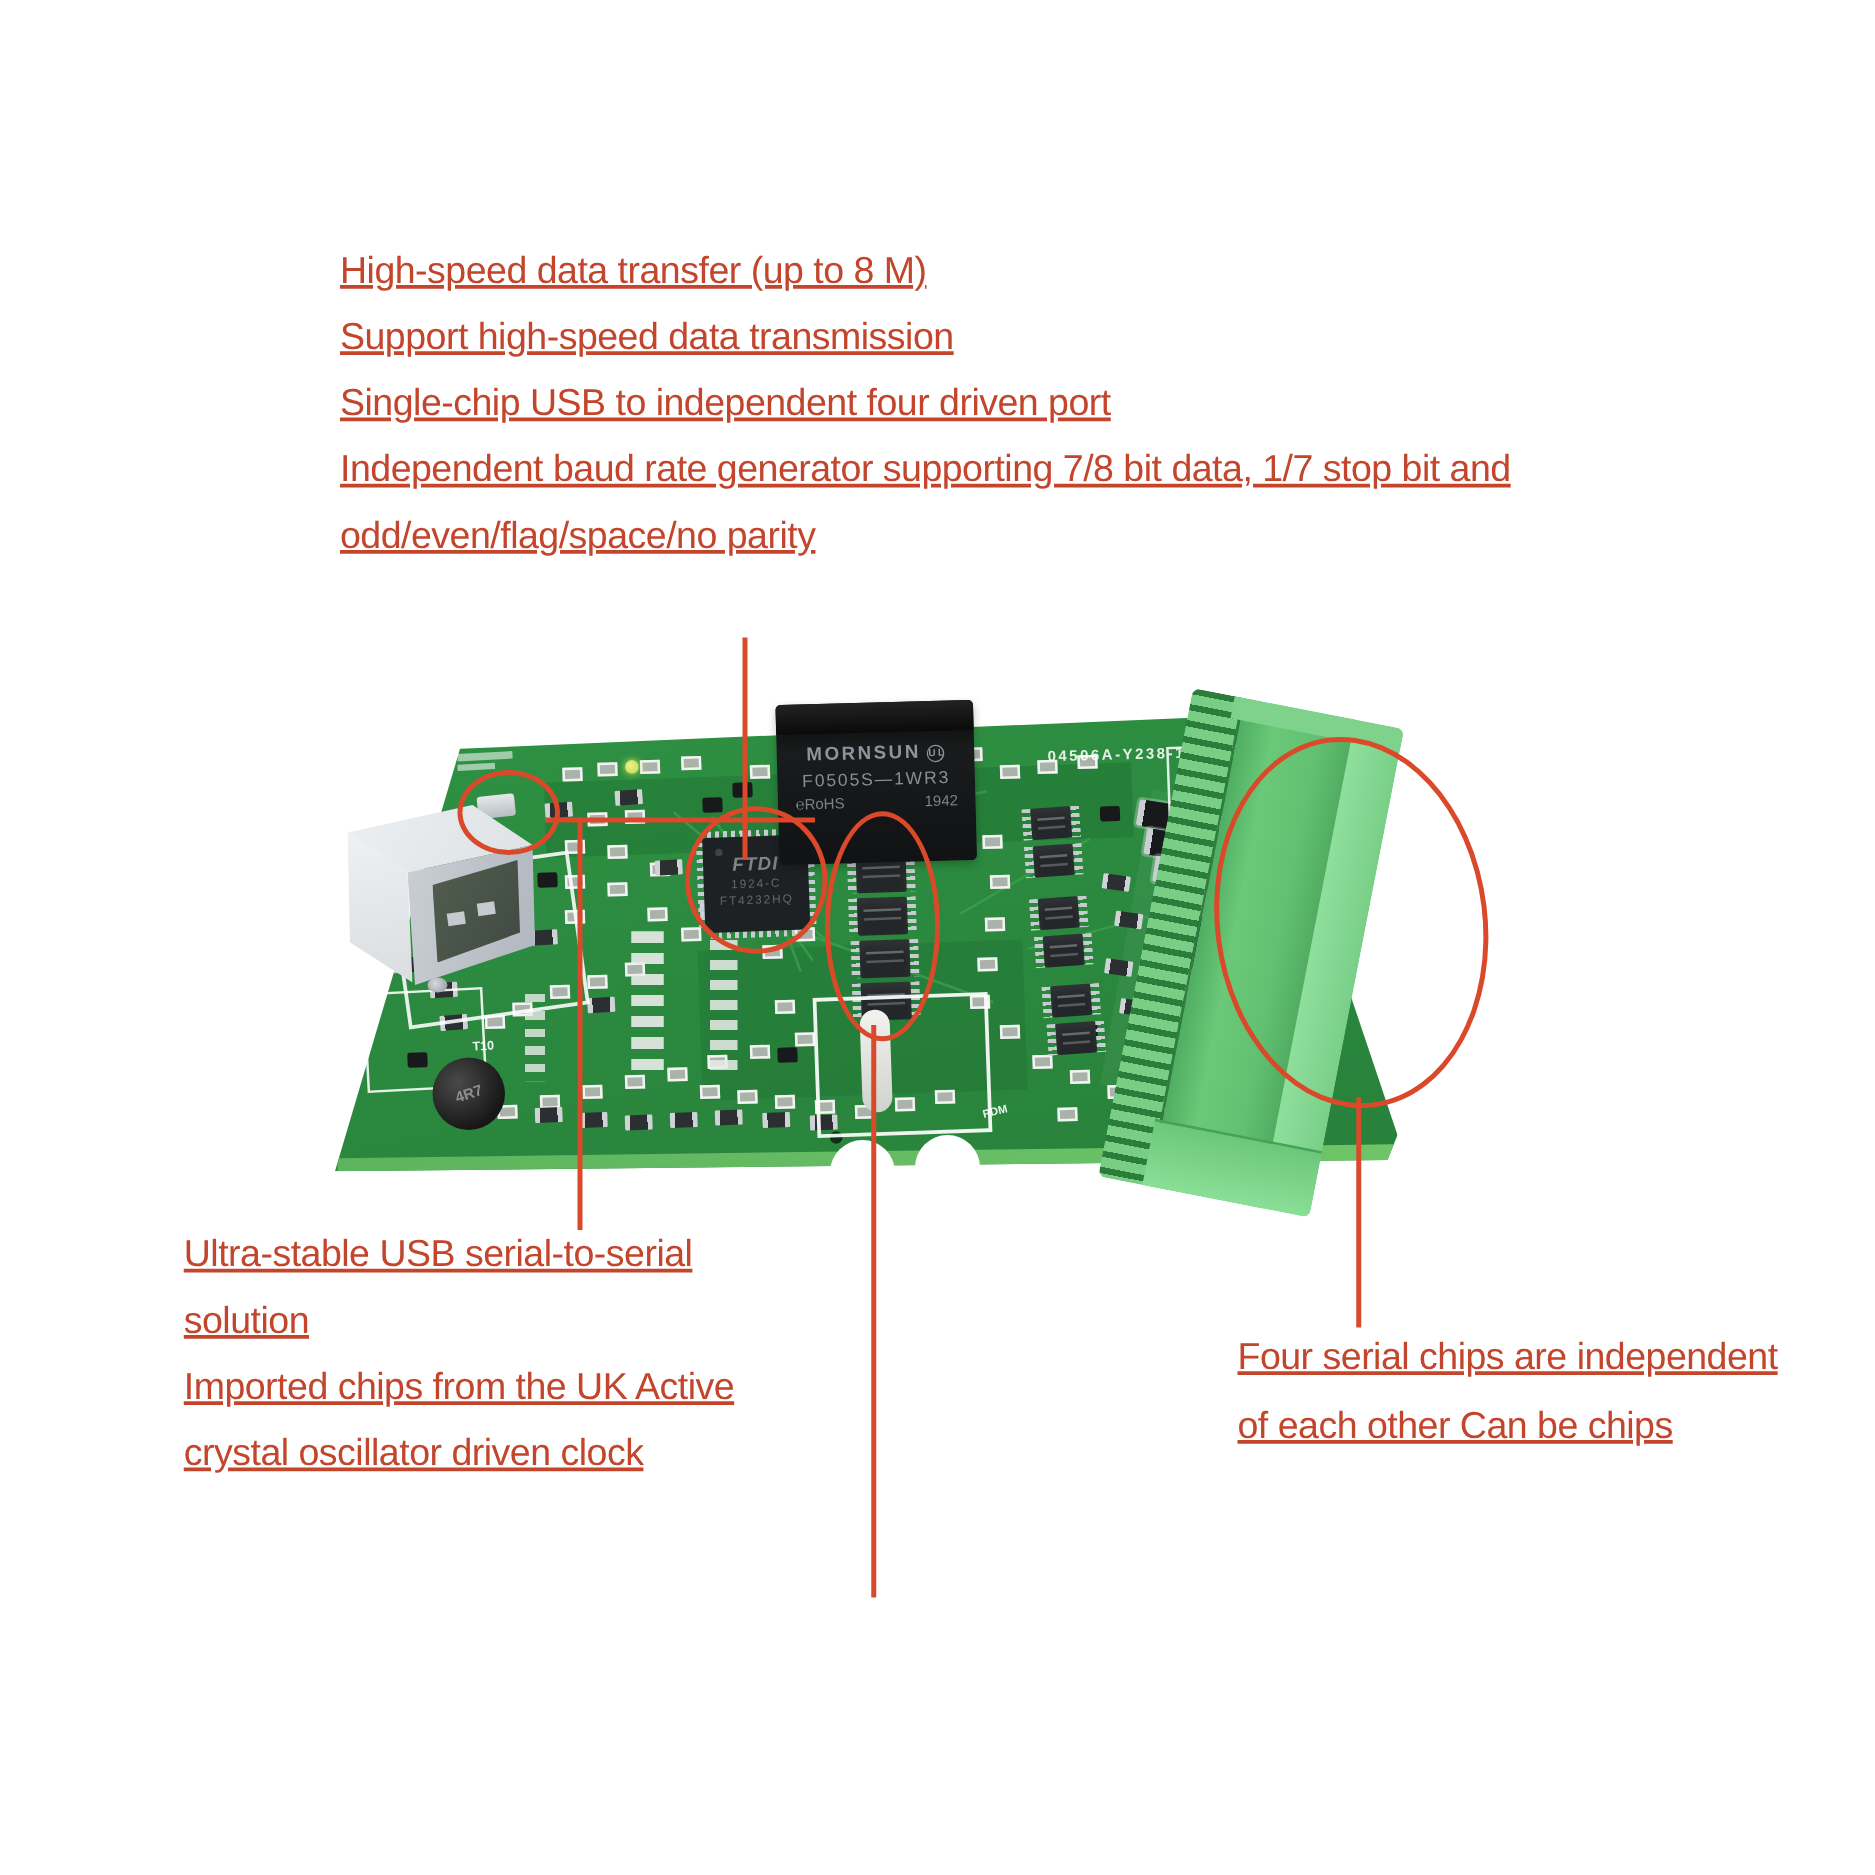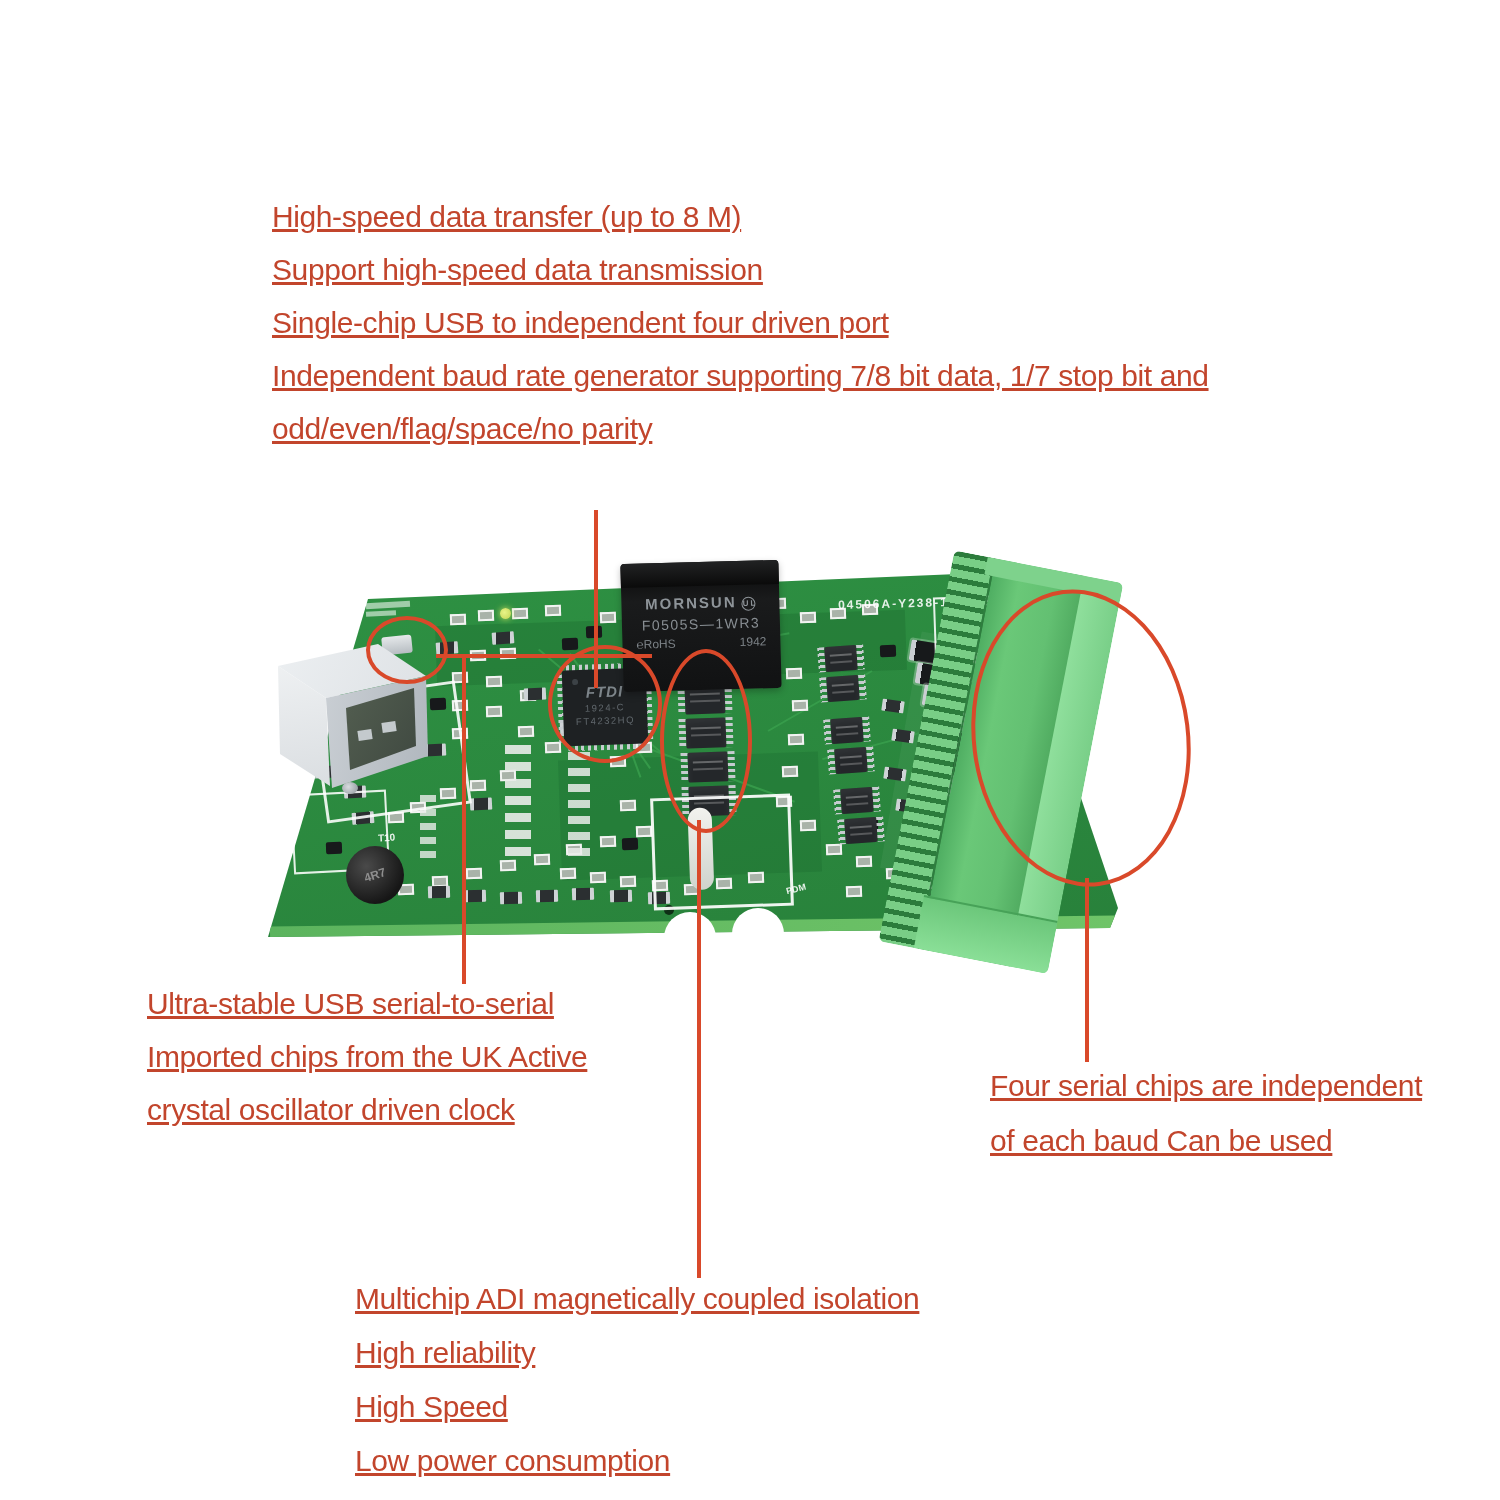--- a/index.html
+++ b/index.html
@@ -106,32 +106,27 @@
 
   <div id="ann-top" class="ann">
       <div class="ann-line">High-speed data transfer (up to 8 M)</div>
       <div class="ann-line">Support high-speed data transmission</div>
       <div class="ann-line">Single-chip USB to independent four driven port</div>
       <div class="ann-line">Independent baud rate generator supporting 7/8 bit data, 1/7 stop bit and</div>
       <div class="ann-line">odd/even/flag/space/no parity</div>
     </div>
   <div id="ann-left" class="ann">
       <div class="ann-line">Ultra-stable USB serial-to-serial</div>
+      <div class="ann-line">solution</div>
       <div class="ann-line">Imported chips from the UK Active</div>
       <div class="ann-line">crystal oscillator driven clock</div>
     </div>
   <div id="ann-right" class="ann">
       <div class="ann-line">Four serial chips are independent</div>
-      <div class="ann-line">of each baud Can be used</div>
-    </div>
-  <div id="ann-bottom" class="ann">
-      <div class="ann-line">Multichip ADI magnetically coupled isolation</div>
-      <div class="ann-line">High reliability</div>
-      <div class="ann-line">High Speed</div>
-      <div class="ann-line">Low power consumption</div>
+      <div class="ann-line">of each other Can be chips</div>
     </div>
 
   <div id="board"></div>
   <div id="board-decor">
       <div style="position: absolute; left: 436px; top: 618px; width: 470px; height: 60px; background: rgba(10, 70, 30, 0.18); transform: rotate(-2deg);"></div>
       <div style="position: absolute; left: 560px; top: 756px; width: 260px; height: 120px; background: rgba(10, 70, 30, 0.14); transform: rotate(-2deg);"></div>
       <div style="position: absolute; left: 900px; top: 640px; width: 120px; height: 240px; background: rgba(255, 255, 255, 0.05); transform: rotate(10deg);"></div>
       <div style="position: absolute; left: 270px; top: 921px; width: 845px; height: 13px; background: linear-gradient(90deg, rgb(92, 180, 94), rgb(111, 196, 104)); transform: rotate(-0.75deg);"></div>
       <div style="position: absolute; left: 520px; top: 700px; width: 160px; height: 2px; background: rgb(58, 160, 78); transform: rotate(40deg); opacity: 0.8;"></div>
       <div style="position: absolute; left: 540px; top: 710px; width: 140px; height: 2px; background: rgb(58, 160, 78); transform: rotate(55deg); opacity: 0.8;"></div>

